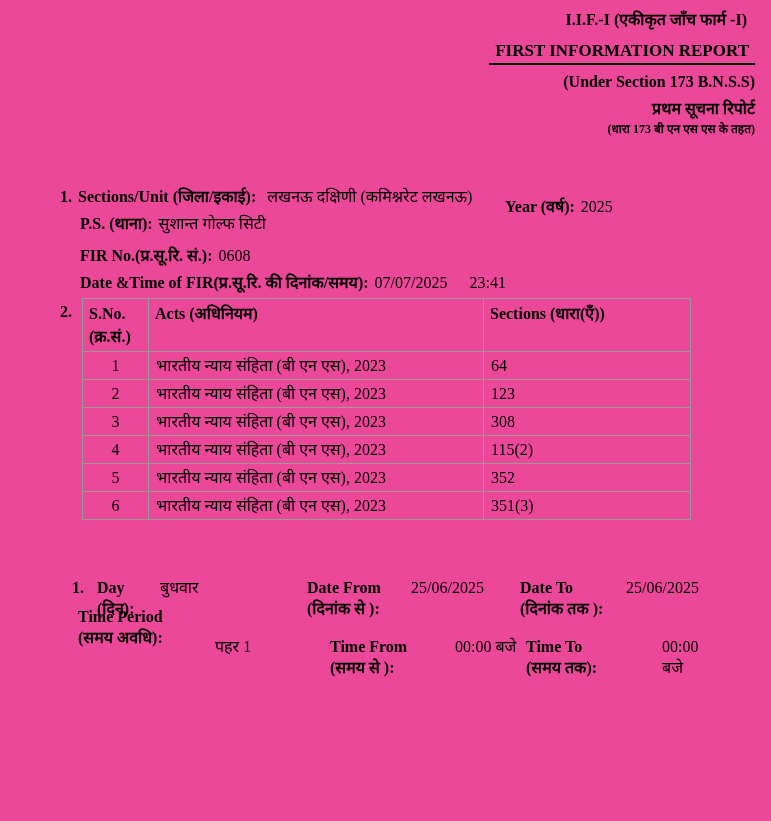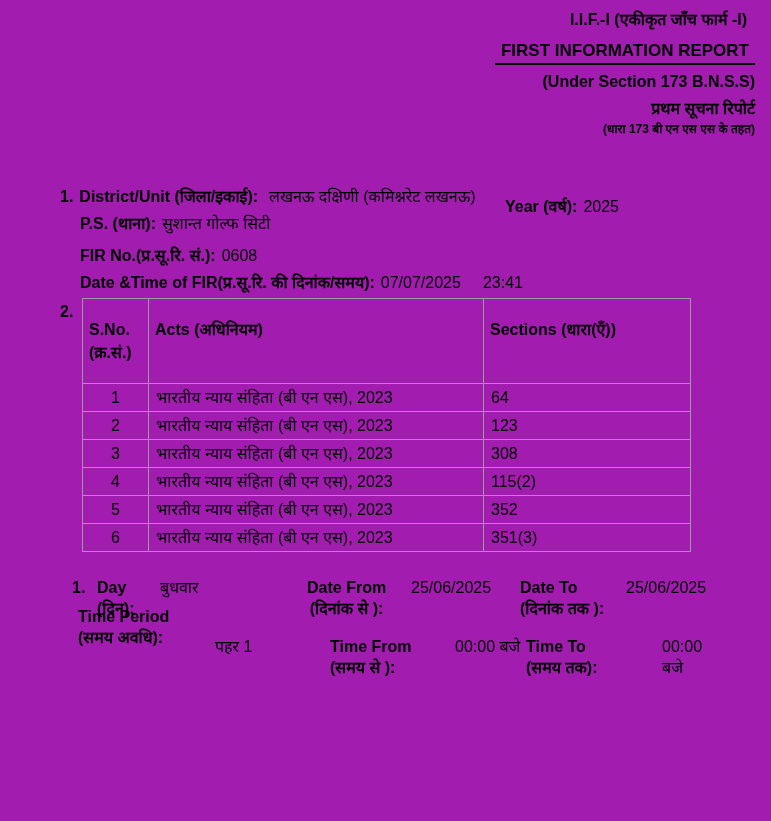--- a/index.html
+++ b/index.html
@@ -1,18 +1,18 @@
 <!DOCTYPE html>
 <html><head>
 <meta charset="utf-8">
 <style>
   html,body { margin:0; padding:0; background:#fff; }
   .page {
-    position:relative; width:771px; height:821px; background:#a21caf;
-    color:#000; font-family:Liberation Sans, sans-serif;
+    position:relative; width:771px; height:821px; background:#ec4899;
+    color:#000; font-family:Liberation Serif, serif;
     font-size:16px; overflow:hidden;
   }
 
   
   .form-ref { position:absolute; top:8px; right:24px; font-weight:700; font-size:16px; white-space:nowrap; }
 
   
   .title-block { position:absolute; top:40px; left:45px; width:710px; text-align:right; line-height:1.25; }
   .title-main { display:inline-block; font-weight:700; font-size:17px; border-bottom:2px solid #000; padding:0 6px 2px 6px; }
   .title-sub-en { font-weight:700; font-size:16px; margin-top:7px; }
@@ -31,39 +31,39 @@
   .val { font-weight:400; }
   .gap-sm { display:inline-block; width:6px; }
   .gap-md { display:inline-block; width:11px; }
   .gap-lg { display:inline-block; width:22px; }
 
   
   .section2 { position:absolute; left:60px; top:298px; width:660px; }
   .s2-num { position:absolute; left:0; top:5px; font-weight:700; }
   table.acts { border-collapse:collapse; margin-left:22px; width:608px; table-layout:fixed; }
   table.acts th, table.acts td { border:1px solid #9b9b9b; box-sizing:border-box; }
-  table.acts th { text-align:left; font-weight:700; vertical-align:top; padding:19px 6px; height:53px; line-height:23px; }
+  table.acts th { text-align:left; font-weight:700; vertical-align:top; padding:3px 6px; height:53px; line-height:23px; }
   table.acts td { padding:0 7px; height:28px; line-height:27px; white-space:nowrap; overflow:hidden; }
   td.sno-cell { text-align:center; }
   .col-sno { width:66px; } .col-acts { width:335px; } .col-sec { width:207px; }
 
   
   .section3-head { position:absolute; left:60px; top:531px; font-weight:700; white-space:nowrap; }
   .section3-head .head-txt { margin-left:7px; }
 
   
   .occ-item { position:absolute; line-height:21px; white-space:nowrap; }
   .occ-lbl div { font-weight:700; }
   .occ-val { font-weight:400; }
   .wrapval { white-space:normal; width:56px; }
 
   .occ-num      { left:72px;  top:577px; font-weight:700; }
   .day-lbl      { left:97px;  top:577px; }
   .day-val      { left:160px; top:577px; }
-  .datefrom-lbl { left:307px; top:577px;text-align:center; }
+  .datefrom-lbl { left:307px; top:577px; }
   .datefrom-val { left:411px; top:577px; }
   .dateto-lbl   { left:520px; top:577px; }
   .dateto-val   { left:626px; top:577px; }
 
   .timeperiod-lbl { left:78px;  top:606px; }
   .timeperiod-val { left:215px; top:636px; }
   .timefrom-lbl   { left:330px; top:636px; }
   .timefrom-val   { left:455px; top:636px; }
   .timeto-lbl     { left:526px; top:636px; }
   .timeto-val     { left:662px; top:636px; }
@@ -77,21 +77,21 @@
 
   <div class="title-block">
     <div><span class="title-main">FIRST INFORMATION REPORT</span></div>
     <div class="title-sub-en">(Under Section 173 B.N.S.S)</div>
     <div class="title-main-hi">प्रथम सूचना रिपोर्ट</div>
     <div class="title-sub-hi">(धारा 173 बी एन एस एस के तहत)</div>
   </div>
 
   <div class="section1">
     <div class="s1-line s1-l1">
-      <span class="lbl">1.</span><span class="gap-sm"></span><span class="lbl">District/Unit (जिला/इकाई):</span><span class="gap-md"></span><span class="val">लखनऊ दक्षिणी (कमिश्नरेट लखनऊ)</span>
+      <span class="lbl">1.</span><span class="gap-sm"></span><span class="lbl">Sections/Unit (जिला/इकाई):</span><span class="gap-md"></span><span class="val">लखनऊ दक्षिणी (कमिश्नरेट लखनऊ)</span>
     </div>
     <div class="s1-line s1-l2">
       <span class="lbl">P.S. (थाना):</span><span class="gap-sm"></span><span class="val">सुशान्त गोल्फ सिटी</span>
     </div>
     <div class="s1-year">
       <span class="lbl">Year (वर्ष):</span><span class="gap-sm"></span><span class="val">2025</span>
     </div>
     <div class="s1-line s1-l3">
       <span class="lbl">FIR No.(प्र.सू.रि. सं.):</span><span class="gap-sm"></span><span class="val">0608</span>
     </div>

